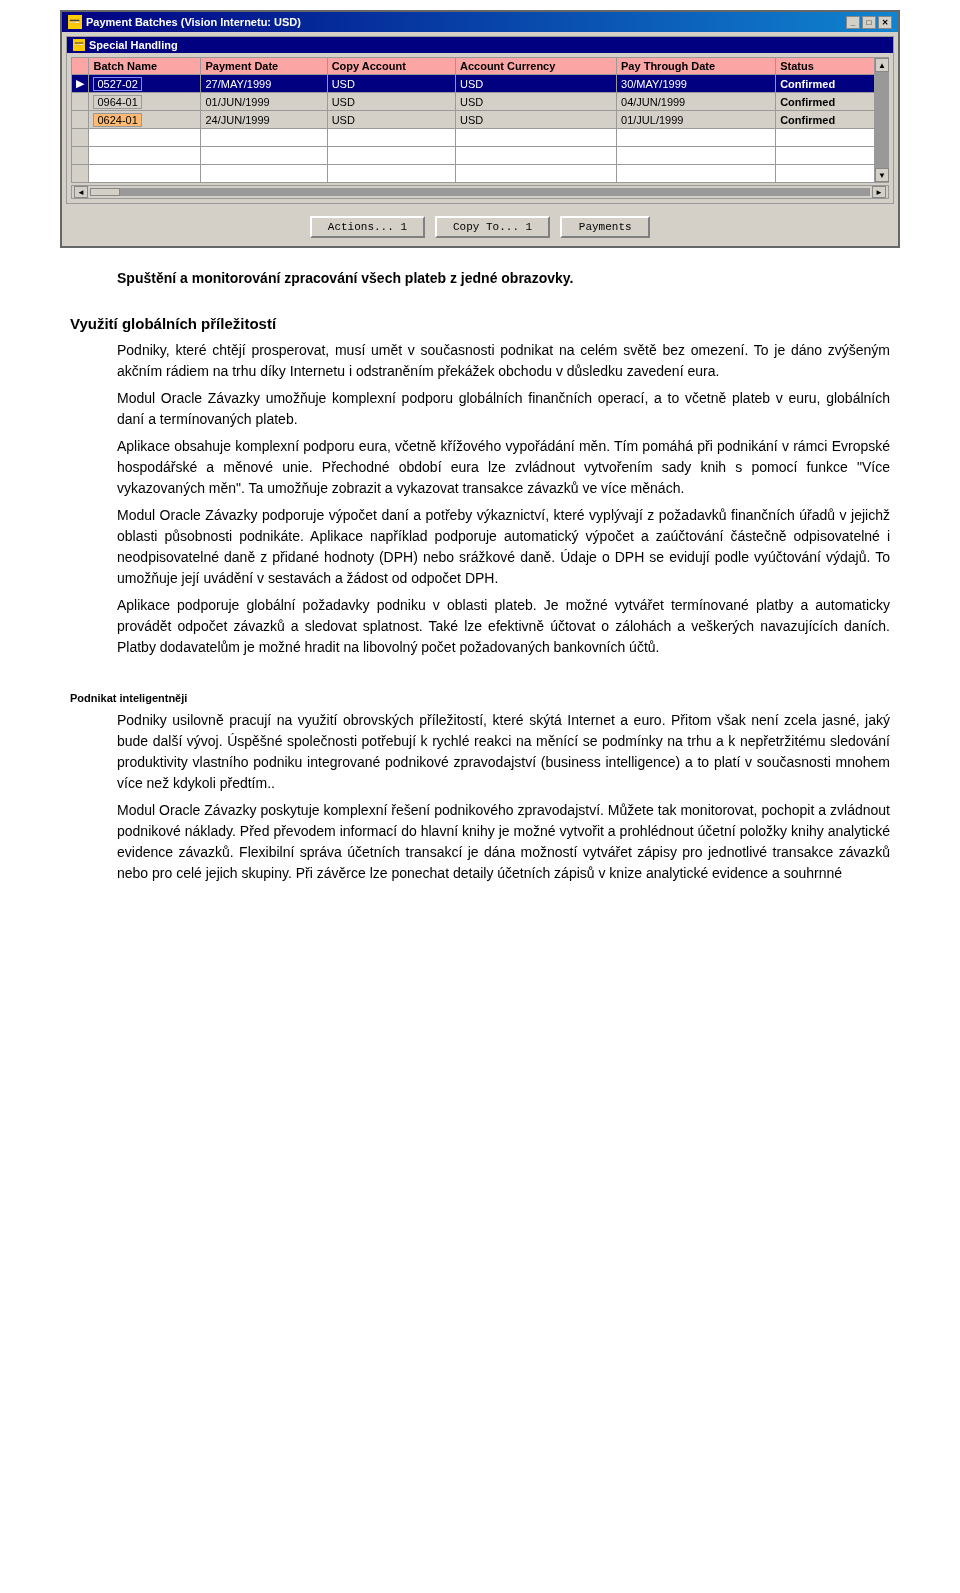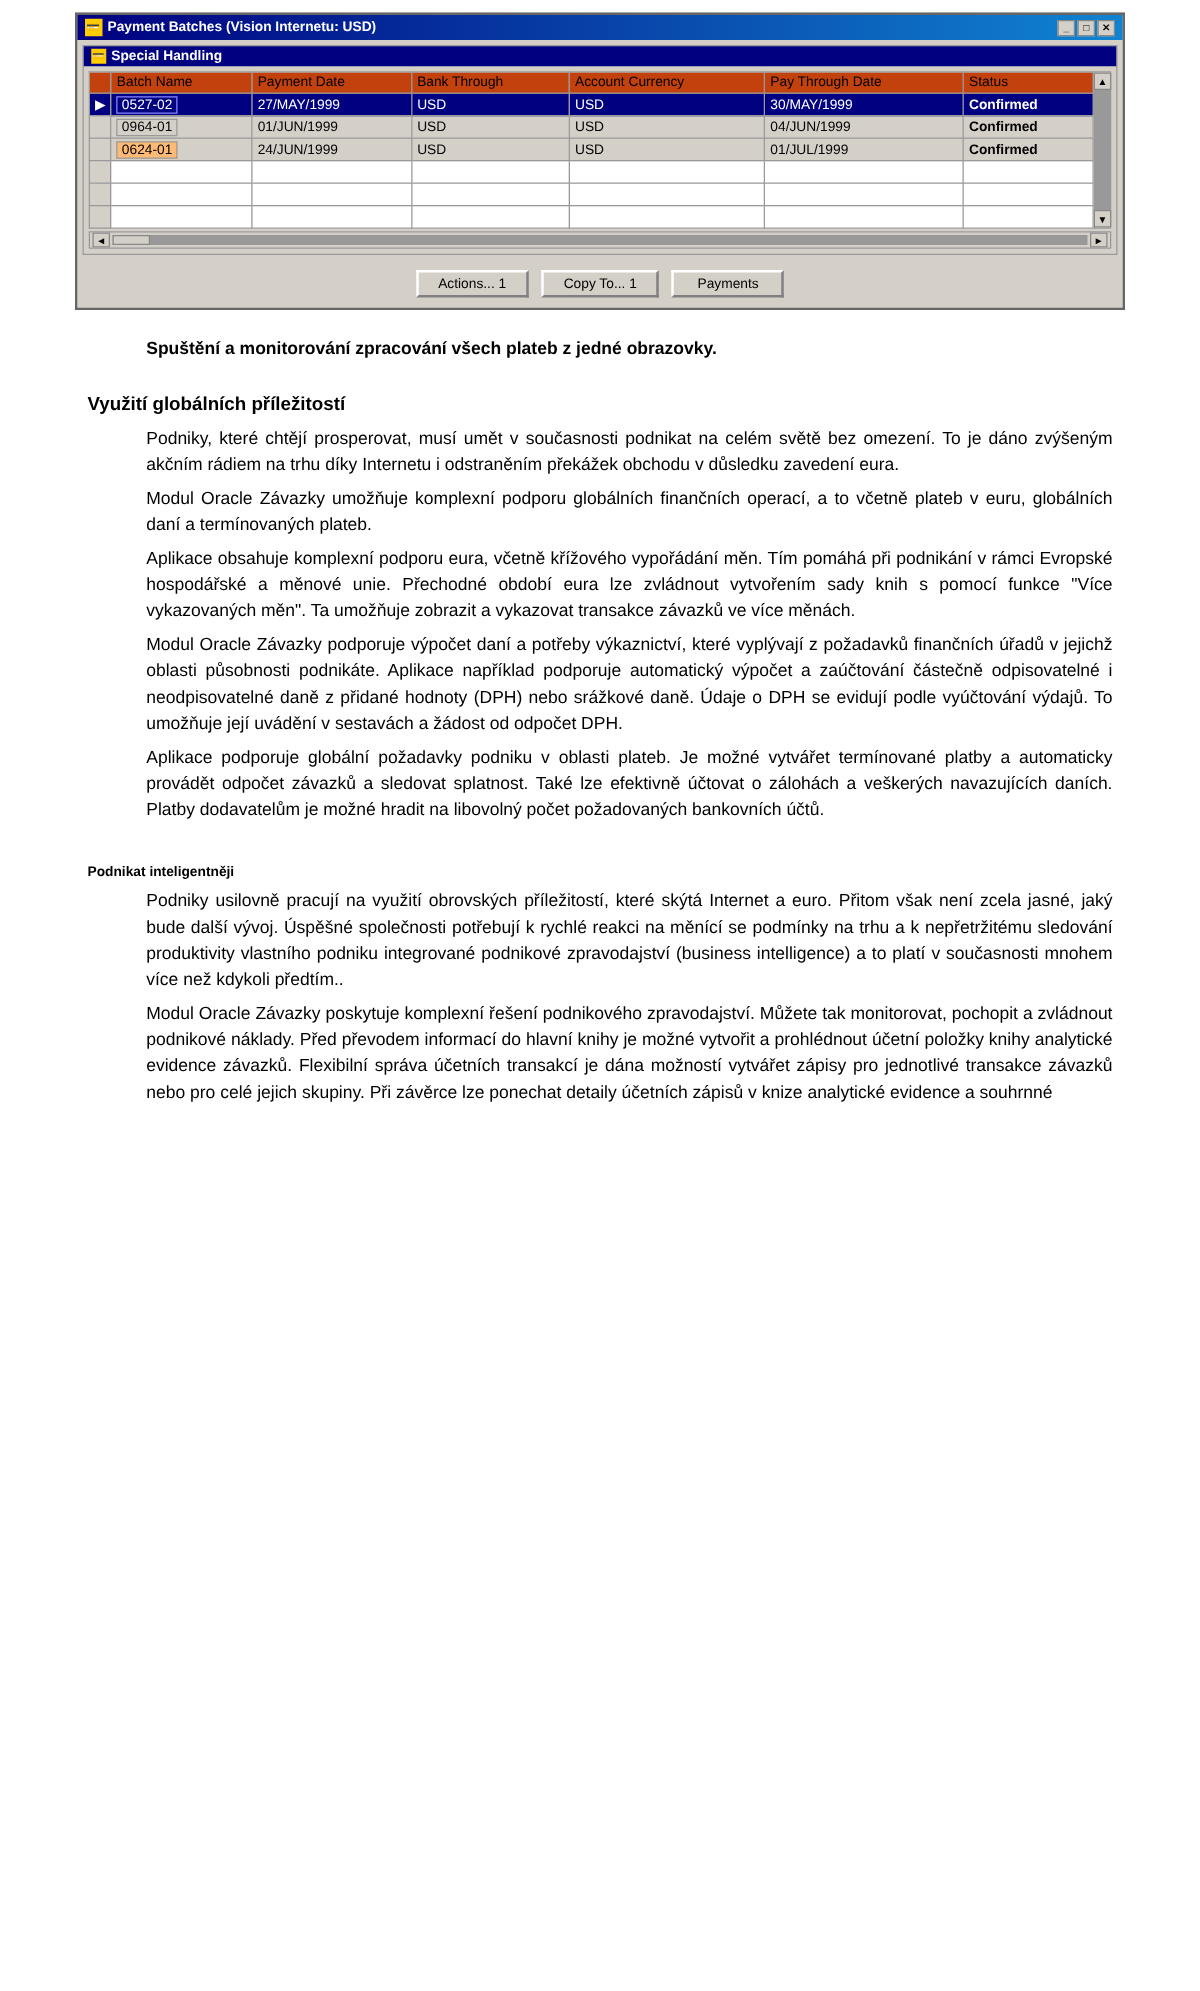--- a/index.html
+++ b/index.html
@@ -105,25 +105,25 @@
 
     
     .data-table {
       width: 100%;
       border-collapse: collapse;
       background: #d4d0c8;
       font-size: 11px;
     }
 
     .data-table thead th {
-      background: #c2410c;
+      background: #fca5a5;
       border: 1px solid #999;
       padding: 2px 4px;
       text-align: left;
-      font-weight: normal;
+      font-weight: bold;
       font-size: 11px;
     }
 
     .data-table tbody td {
       border: 1px solid #999;
       padding: 1px 4px;
       font-size: 11px;
       height: 18px;
     }
 
@@ -193,21 +193,21 @@
     }
 
     .win-button {
       background: #d4d0c8;
       border: 2px solid;
       border-color: #ffffff #808080 #808080 #ffffff;
       padding: 3px 16px;
       font-size: 11px;
       cursor: pointer;
       min-width: 90px;
-      font-family: Liberation Sans, sans-serif;
+      font-family: Liberation Mono, monospace;
     }
 
     
     .table-wrapper {
       display: flex;
     }
 
     .table-scroll-v {
       width: 14px;
       background: #d4d0c8;
@@ -289,21 +289,21 @@
         <span>Special Handling</span>
       </div>
       <div class="panel-content">
         <div class="table-wrapper">
           <table class="data-table">
             <thead>
               <tr>
                 <th style="width:16px;"></th>
                 <th>Batch Name</th>
                 <th>Payment Date</th>
-                <th>Bank Through</th>
+                <th>Copy Account</th>
                 <th>Account Currency</th>
                 <th>Pay Through Date</th>
                 <th>Status</th>
               </tr>
             </thead>
             <tbody id="table-body">
             <tr class="selected">
                   <td style="width: 16px; text-align: center; background: rgb(0, 0, 128); color: white;">▶</td>
                   <td><span style="background: rgb(0, 0, 128); color: white; border: 1px solid rgb(136, 136, 255); padding: 0px 3px; display: inline-block;">0527-02</span></td>
                   <td>27/MAY/1999</td>

